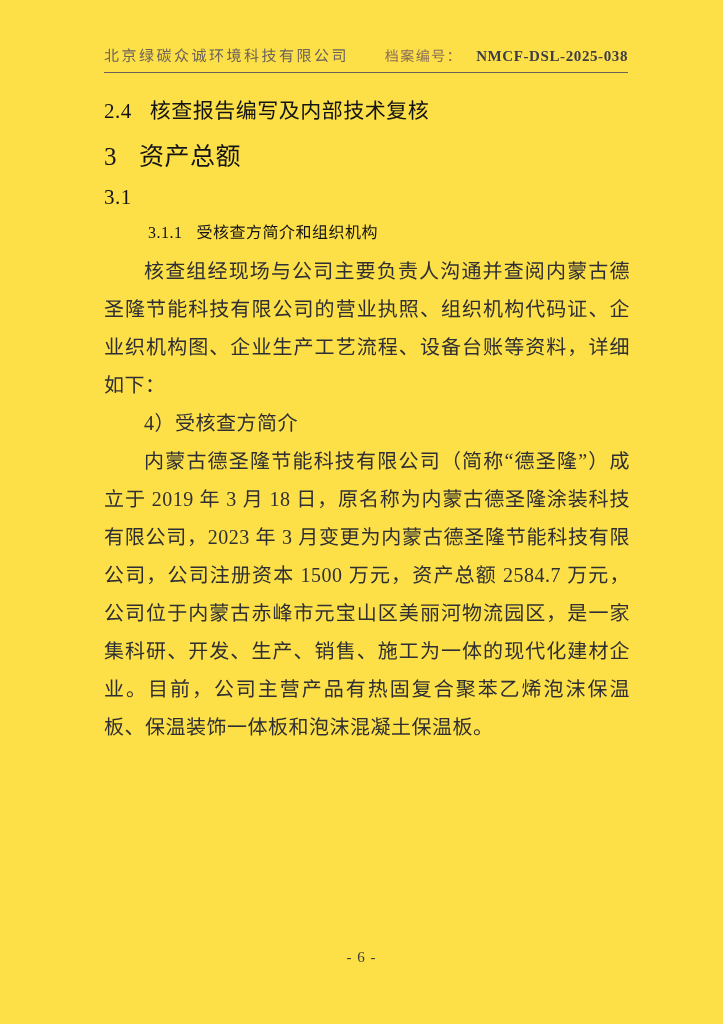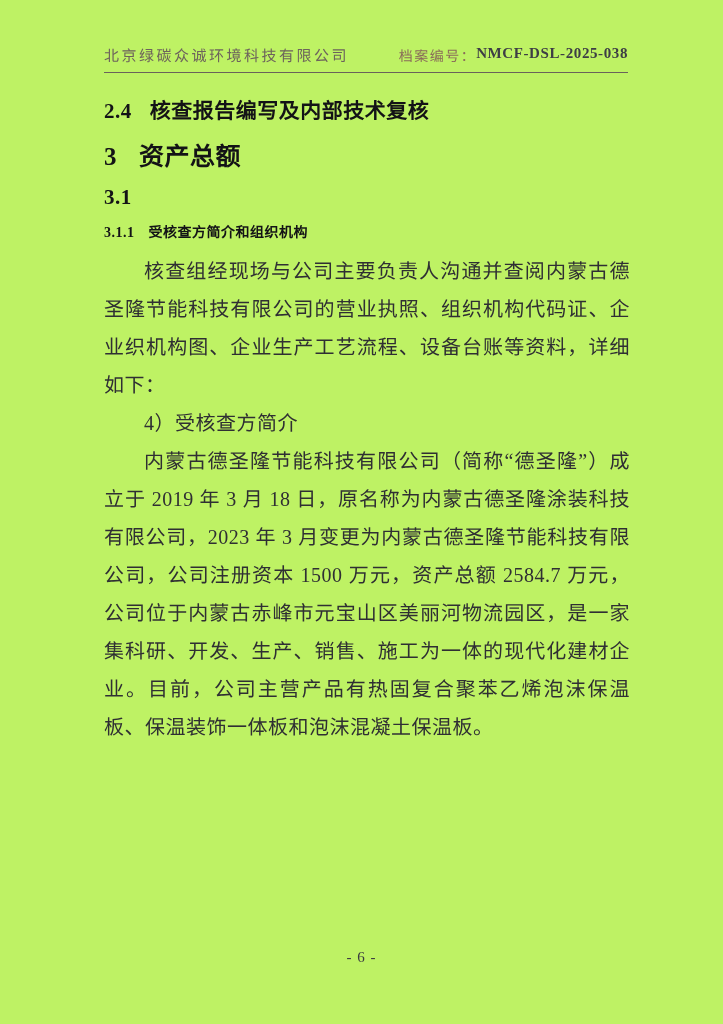--- a/index.html
+++ b/index.html
@@ -6,21 +6,21 @@
   html, body {
     margin: 0;
     padding: 0;
     background: #ffffff;
   }
   .page {
     position: relative;
     width: 723px;
     height: 1024px;
     margin: 0 auto;
-    background: #bef264;
+    background: #fde047;
     overflow: hidden;
     font-family: "Liberation Serif", "DejaVu Serif", serif;
   }
 
   
   .header {
     position: absolute;
     top: 44px;
     left: 104px;
     width: 524px;
@@ -31,22 +31,22 @@
     border-bottom: 1.5px solid #6a625b;
   }
   .company {
     font-size: 15px;
     letter-spacing: 2.5px;
     color: #6d635c;
     font-weight: 500;
   }
   .archive {
     display: flex;
-    align-items: flex-start;
-    gap: 0;
+    align-items: flex-end;
+    gap: 14px;
   }
   .archive-label {
     font-size: 14px;
     letter-spacing: 1.5px;
     color: #8a6c59;
   }
   .archive-value {
     font-size: 15px;
     font-weight: 700;
     letter-spacing: 0.6px;
@@ -65,21 +65,21 @@
   .para {
     margin: 0;
     text-align: justify;
     text-indent: 2em;
     line-height: 38px;
     letter-spacing: 0.5px;
   }
   .heading {
     display: flex;
     align-items: baseline;
-    font-weight: bold;
+    font-weight: normal;
     color: #131316;
     letter-spacing: 0.5px;
   }
   .hnum {
     font-family: "Liberation Serif", "DejaVu Serif", serif;
     flex: 0 0 auto;
   }
   .h2 {
     font-size: 21px;
     line-height: 30px;
@@ -95,24 +95,25 @@
   }
   .h1 .hnum { margin-right: 22px; }
   .h2b {
     font-size: 21px;
     line-height: 34px;
     margin-top: 4px;
     gap: 24px;
   }
   .h2b .hnum { margin-right: 18px; }
   .h3 {
-    font-size: 14px;
+    font-size: 16px;
     line-height: 34px;
     margin-top: 2px;
     margin-bottom: 2px;
+    margin-left: 44px;
   }
   .h3 .hnum { margin-right: 14px; }
 
   
   .footer {
     position: absolute;
     left: 0;
     right: 0;
     bottom: 58px;
     text-align: center;

